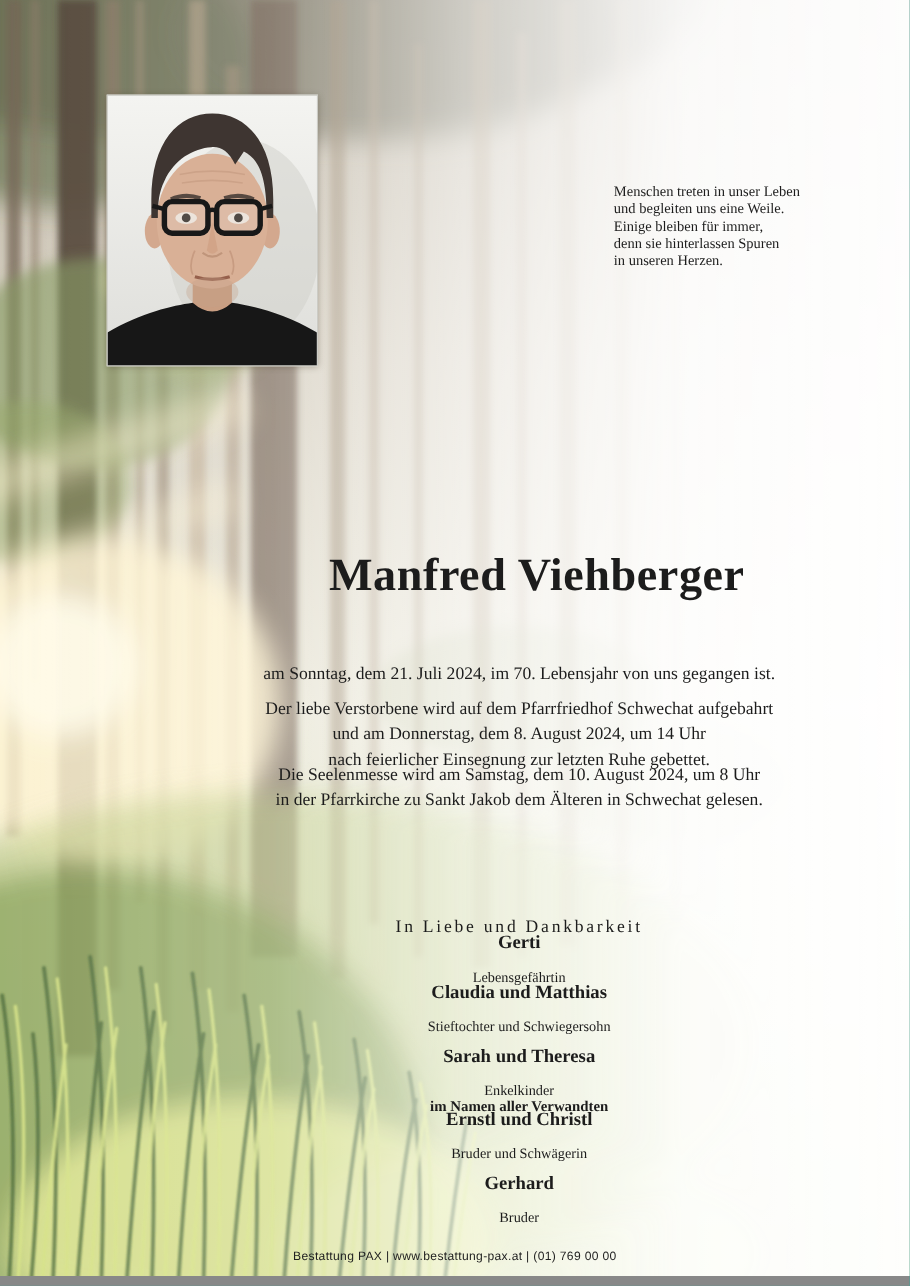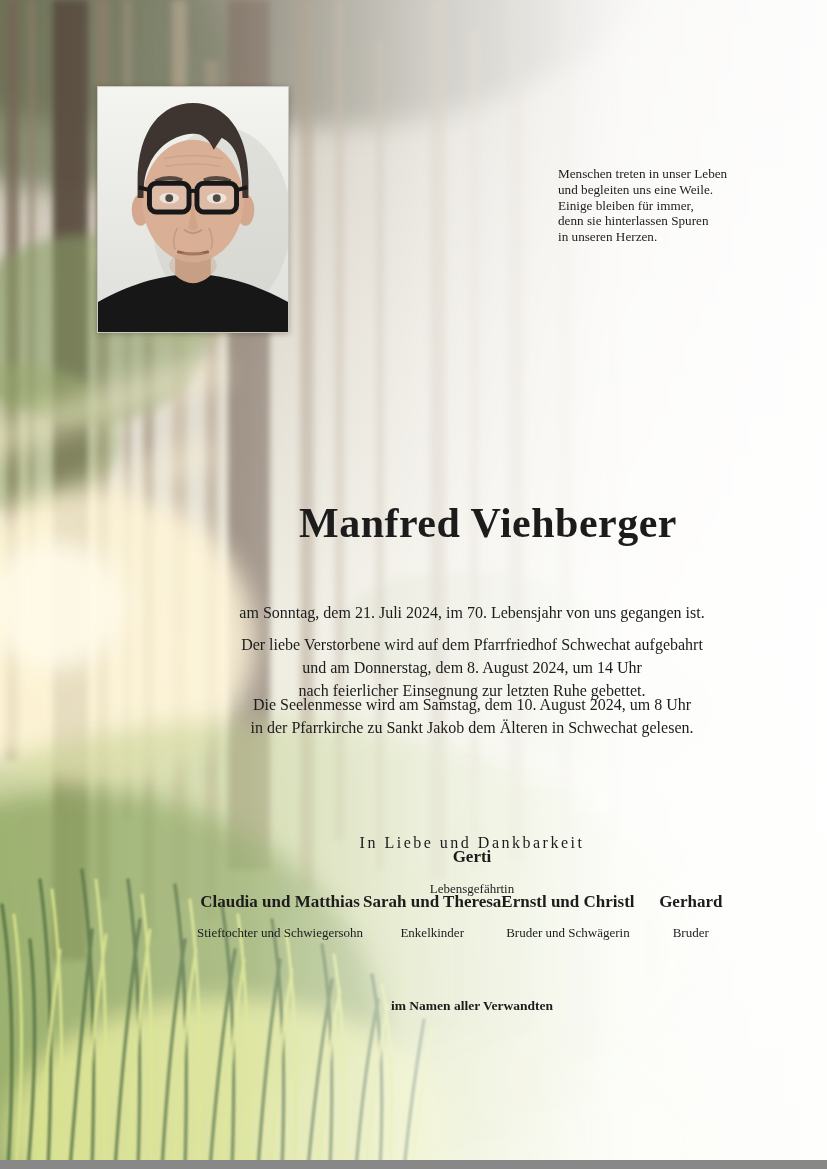--- a/index.html
+++ b/index.html
@@ -38,21 +38,21 @@
   }
   .death{top:600px;font-size:16px;line-height:26px;}
   .laying{top:610px;font-size:16px;line-height:23px;margin-top:23px;}
   .mass{top:693px;font-size:16px;line-height:23px;}
   .farewell{top:831px;font-size:16px;line-height:24px;letter-spacing:2.5px;}
   .primary-mourner{top:846px;}
   .m-name{font-size:17px;line-height:22px;font-weight:bold;}
   .m-rel{font-size:13px;line-height:17px;margin-top:12px;}
   .mourners-grid{
     position:absolute;left:197px;top:891px;width:550px;
-    display:grid;grid-template-columns:1fr 1fr 1fr 1fr;row-gap:8px;
+    display:grid;grid-template-columns:1fr;row-gap:8px;
     text-align:center;white-space:nowrap;
   }
   .mourner-cell .m-name{line-height:21px;}
   .closing{top:997px;font-size:13.5px;line-height:18px;font-weight:bold;}
   .footer{
     position:absolute;left:0;top:1134px;width:827px;
     text-align:center;white-space:nowrap;
     font-family:"Liberation Sans", sans-serif;
     font-size:11px;line-height:16px;letter-spacing:.3px;color:#222;
   }
@@ -298,14 +298,15 @@
       <div class="m-rel">Bruder und Schwägerin</div>
     </div>
     <div class="mourner-cell">
       <div class="m-name">Gerhard</div>
       <div class="m-rel">Bruder</div>
     </div>
   </div>
 
   <div class="cblock closing">im Namen aller Verwandten</div>
 
+  <div class="footer">Bestattung PAX | www.bestattung-pax.at | (01) 769 00 00</div>
 
 </div>
 
 </body></html>

